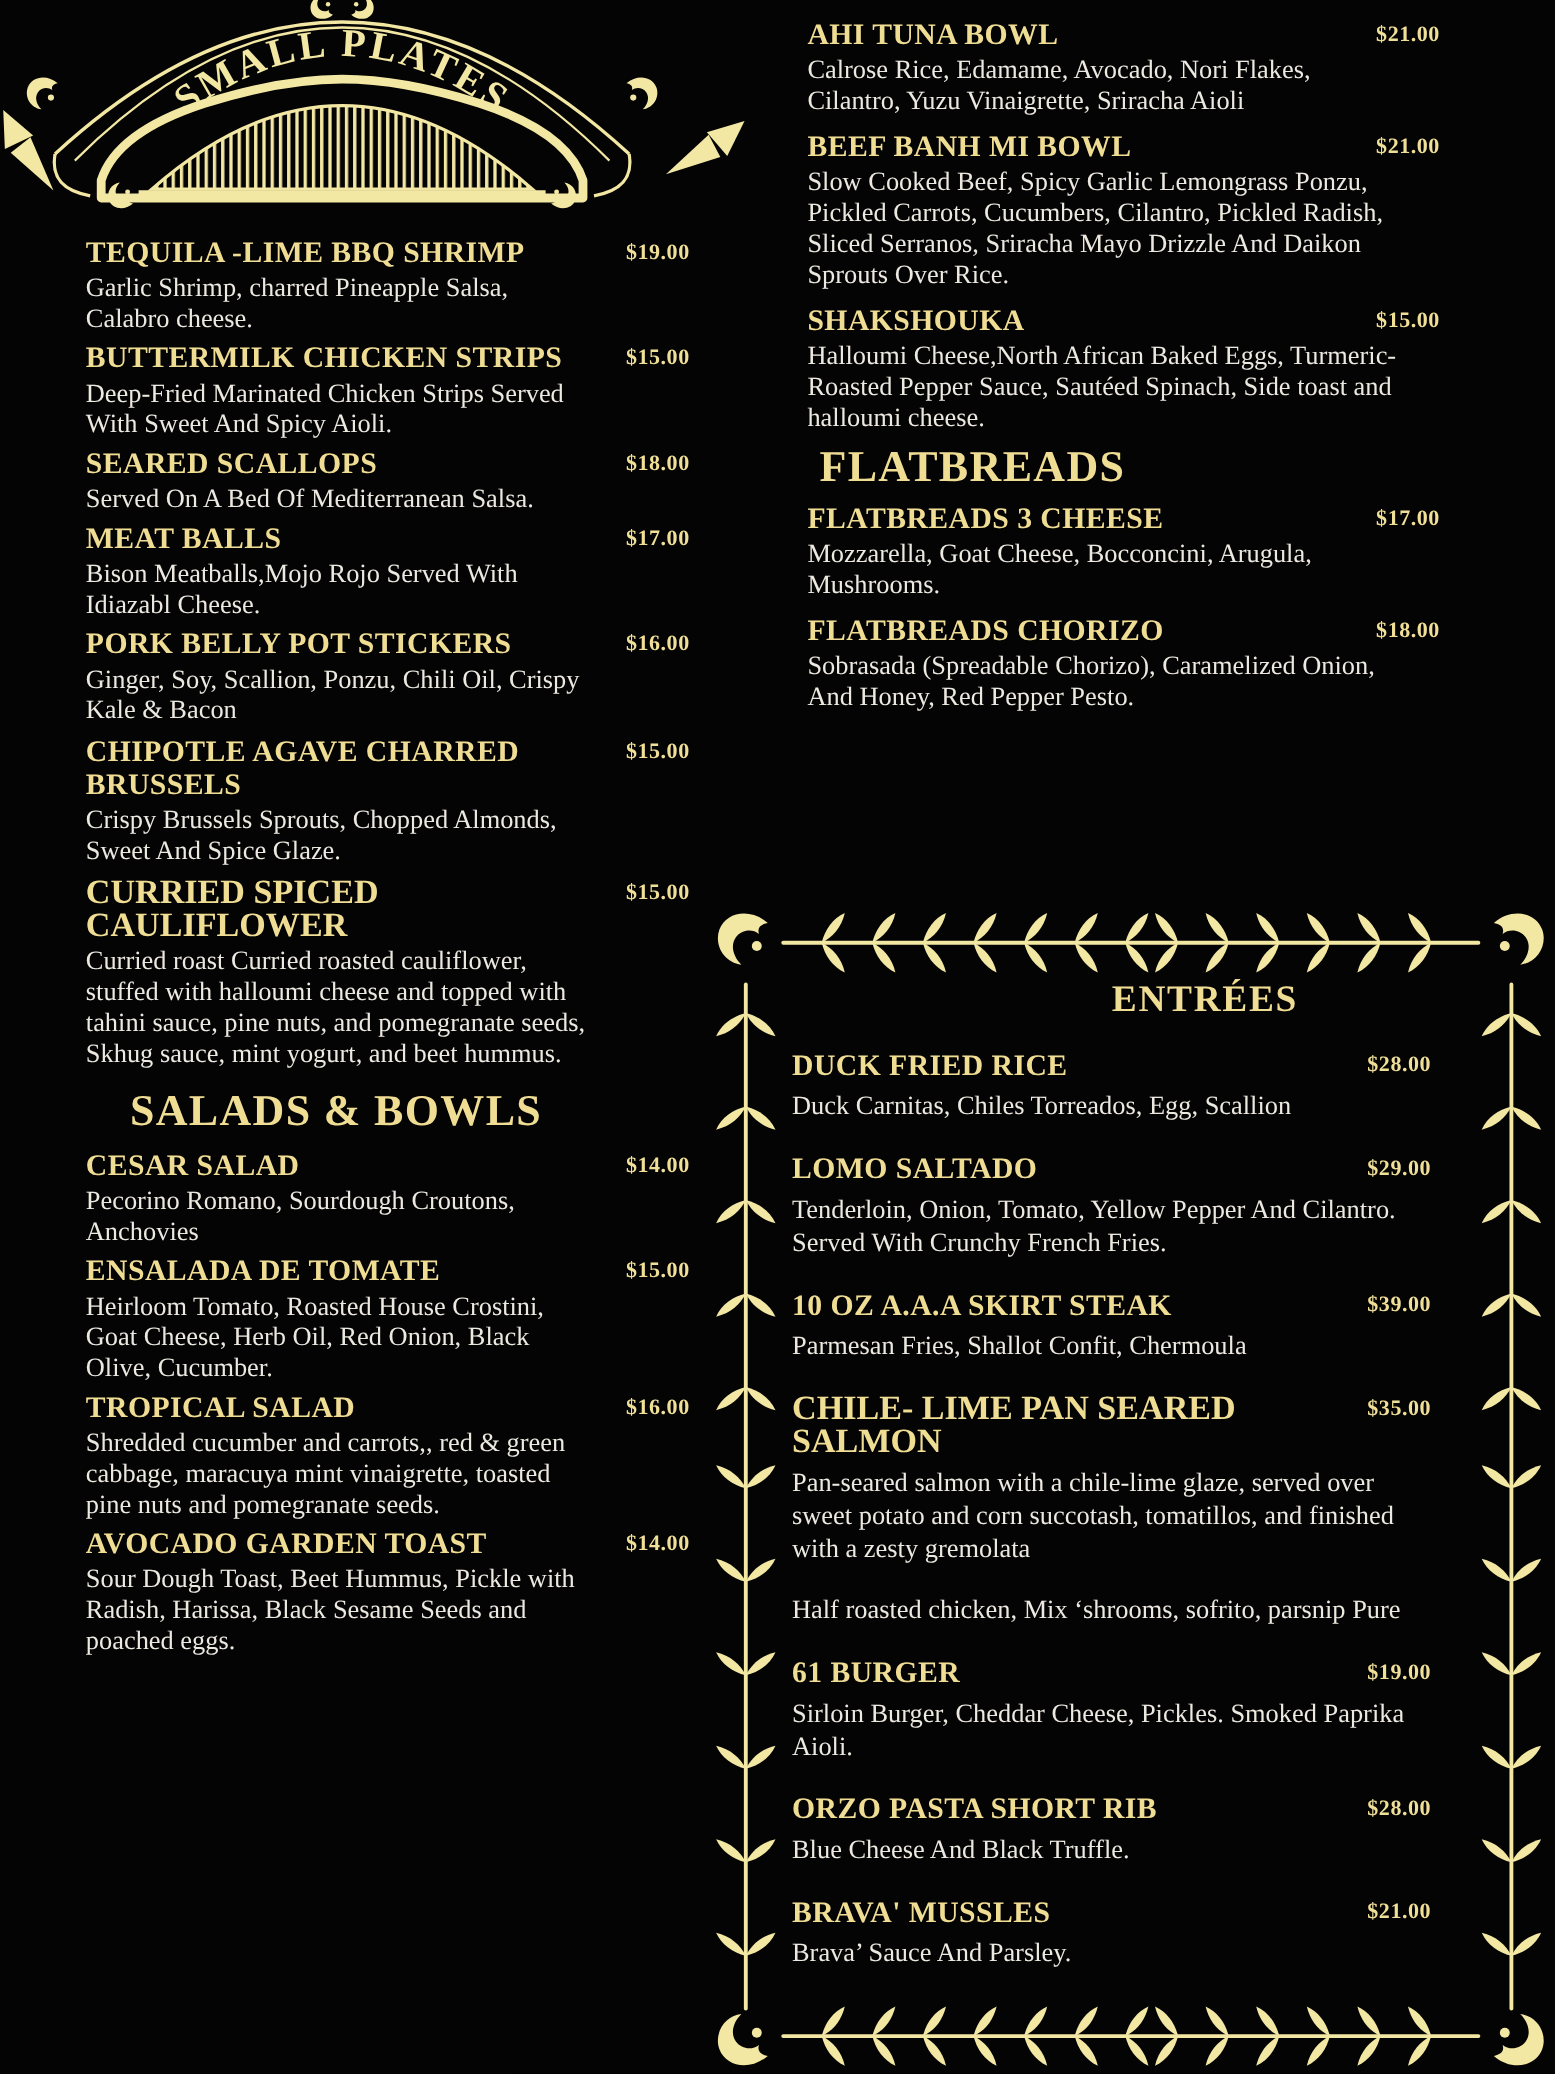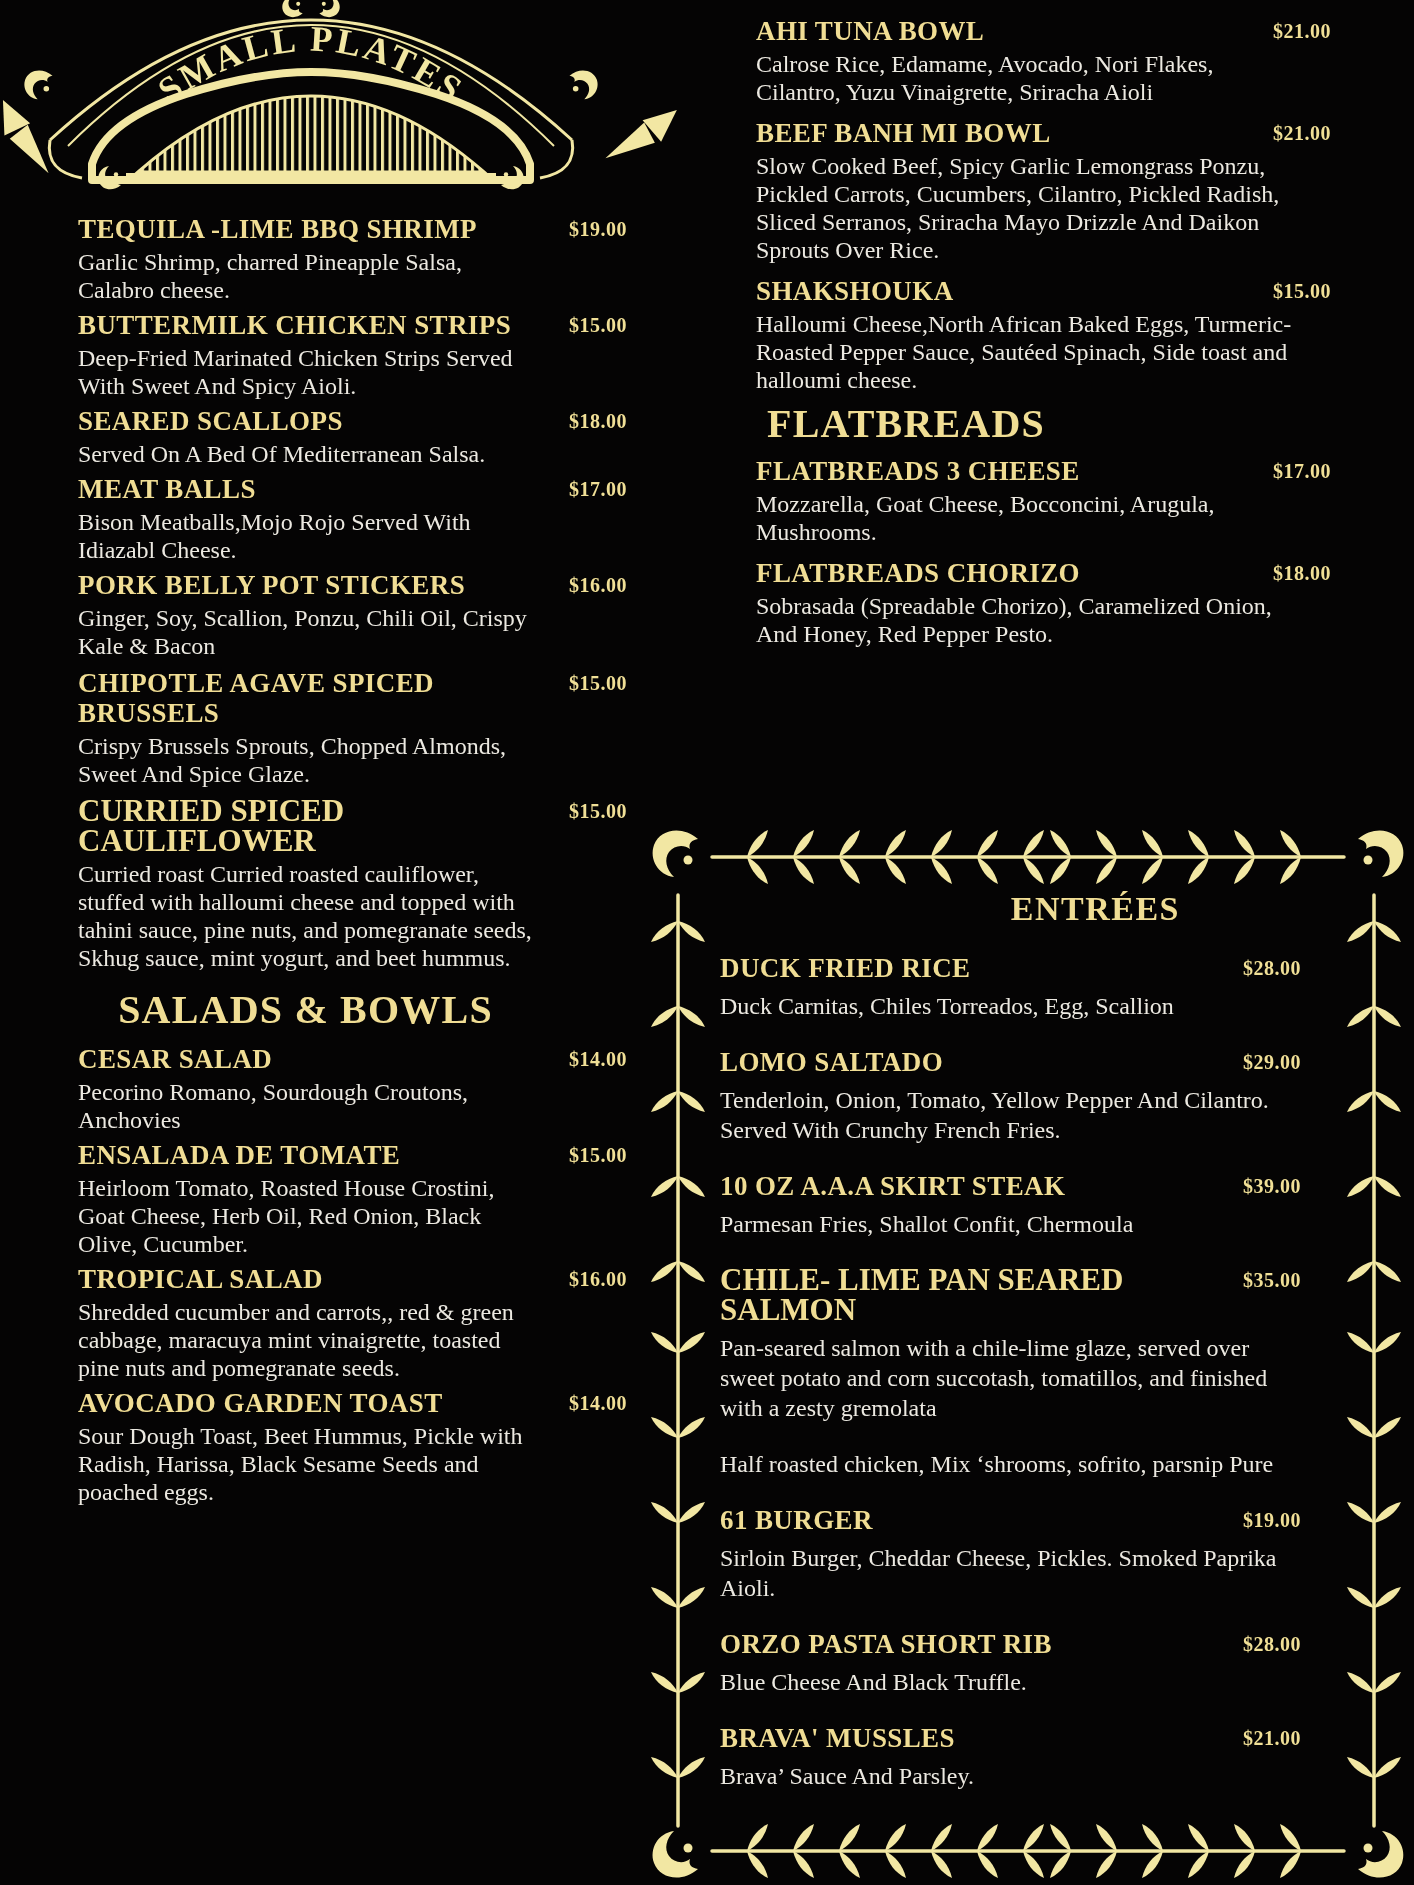--- a/index.html
+++ b/index.html
@@ -13,21 +13,21 @@
   html,body{background:#000}
   .page{
     position:relative;width:1414px;height:1885px;overflow:hidden;
     background:var(--background);
     font-family:"Liberation Serif","DejaVu Serif",serif;
   }
   .deco{color:var(--accent-gold)}
   svg{display:block}
   .banner-svg{position:absolute;left:6px;top:0;overflow:visible}
   .col-left{position:absolute;left:78px;top:214px;width:549px}
-  .col-right{position:absolute;left:756px;top:16px;width:575px}
+  .col-right{position:absolute;left:734px;top:16px;width:575px}
   .row{display:flex;justify-content:space-between;align-items:flex-start;gap:8px}
   .name{
     flex:1 1 auto;font-weight:700;font-size:27px;line-height:30px;
     color:var(--heading-gold);letter-spacing:.4px;
   }
   .tight .name{font-size:31px;letter-spacing:0}
   .price{
     flex:0 0 auto;font-weight:700;font-size:20px;line-height:30px;
     color:var(--price-gold);white-space:nowrap;letter-spacing:.5px;
   }
@@ -135,21 +135,21 @@
     </div>
     <div class="item">
       <div class="row">
           <div class="name">PORK BELLY POT STICKERS</div>
           <div class="price">$16.00</div>
         </div>
       <div class="desc">Ginger, Soy, Scallion, Ponzu, Chili Oil, Crispy Kale &amp; Bacon</div>
     </div>
     <div class="item gap-top">
       <div class="row">
-          <div class="name">CHIPOTLE AGAVE SPICED BRUSSELS</div>
+          <div class="name">CHIPOTLE AGAVE CHARRED BRUSSELS</div>
           <div class="price">$15.00</div>
         </div>
       <div class="desc">Crispy Brussels Sprouts, Chopped Almonds, Sweet And Spice Glaze.</div>
     </div>
     <div class="item gap-top tight">
       <div class="row">
           <div class="name">CURRIED SPICED CAULIFLOWER</div>
           <div class="price">$15.00</div>
         </div>
       <div class="desc">Curried roast Curried roasted cauliflower, stuffed with halloumi cheese and topped with tahini sauce, pine nuts, and pomegranate seeds, Skhug sauce, mint yogurt, and beet hummus.</div>

